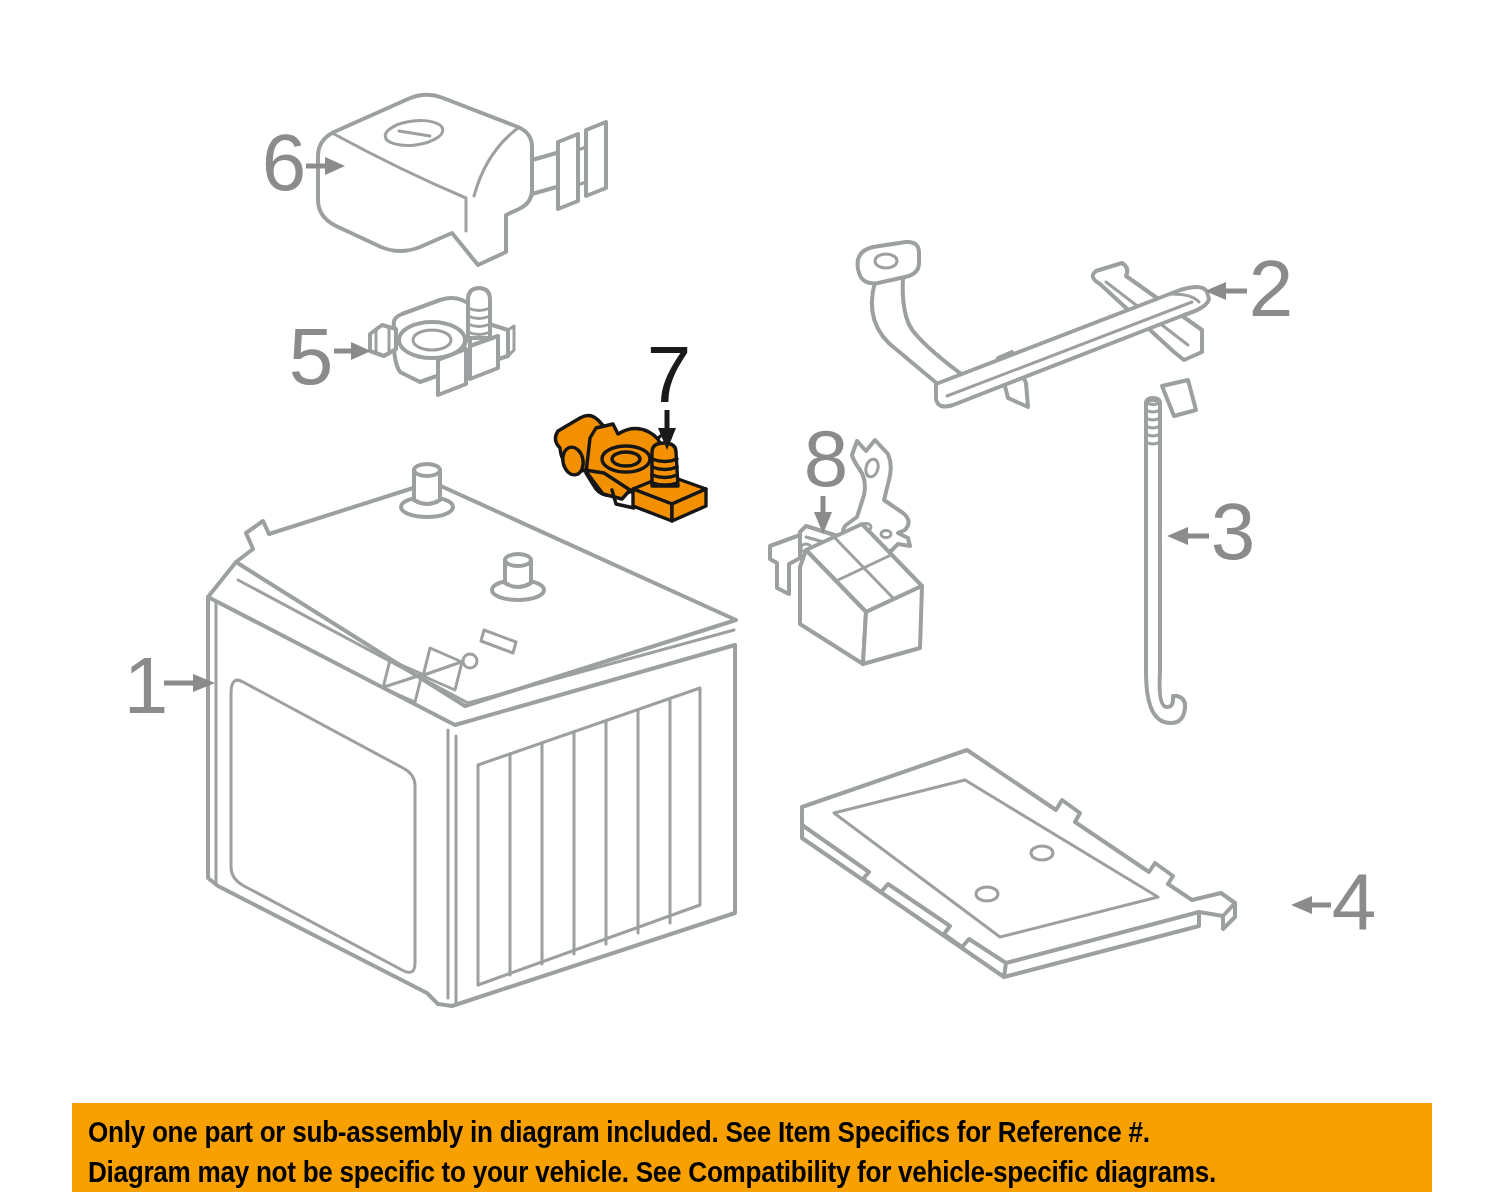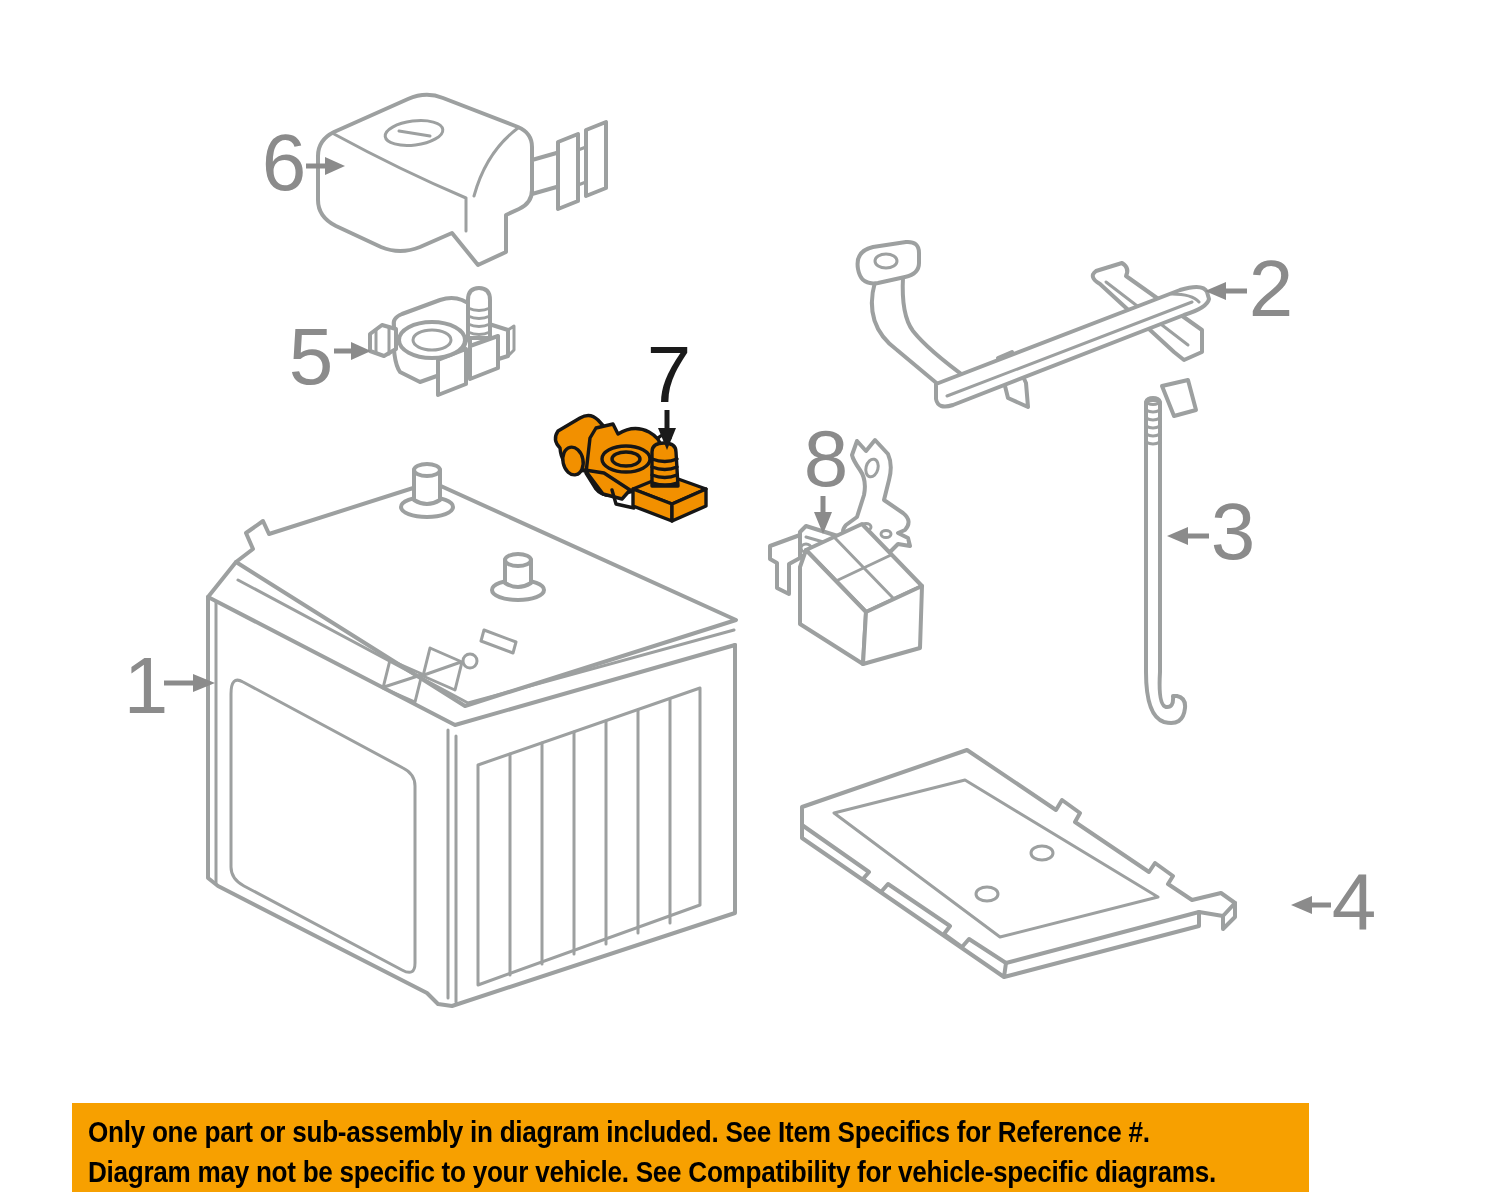--- a/index.html
+++ b/index.html
@@ -19,21 +19,21 @@
 
   
   .num{fill:var(--label,#8B8B8B);font-family:"Liberation Sans",sans-serif;font-size:80px;}
   .sh {stroke:var(--label,#8B8B8B);stroke-width:5;fill:none;}
   .ah {fill:var(--label,#8B8B8B);stroke:none;}
   .num-dark{fill:#1A1A1A;}
   .sh-dark{stroke:#1A1A1A;}
   .ah-dark{fill:#1A1A1A;}
 
   
-  .banner{position:absolute;left:72px;top:1103px;width:1237px;height:89px;
+  .banner{position:absolute;left:72px;top:1103px;width:1360px;height:89px;
           background:var(--banner-bg,#F7A000);color:#000;box-sizing:border-box;
           padding:9px 0 0 16px;overflow:hidden;}
   .banner .line{font-weight:bold;font-size:29px;line-height:40px;letter-spacing:-0.3px;
           white-space:nowrap;transform:scaleX(0.9);transform-origin:left center;}
 </style>
 </head>
 <body>
 
 <div class="stage">
 

